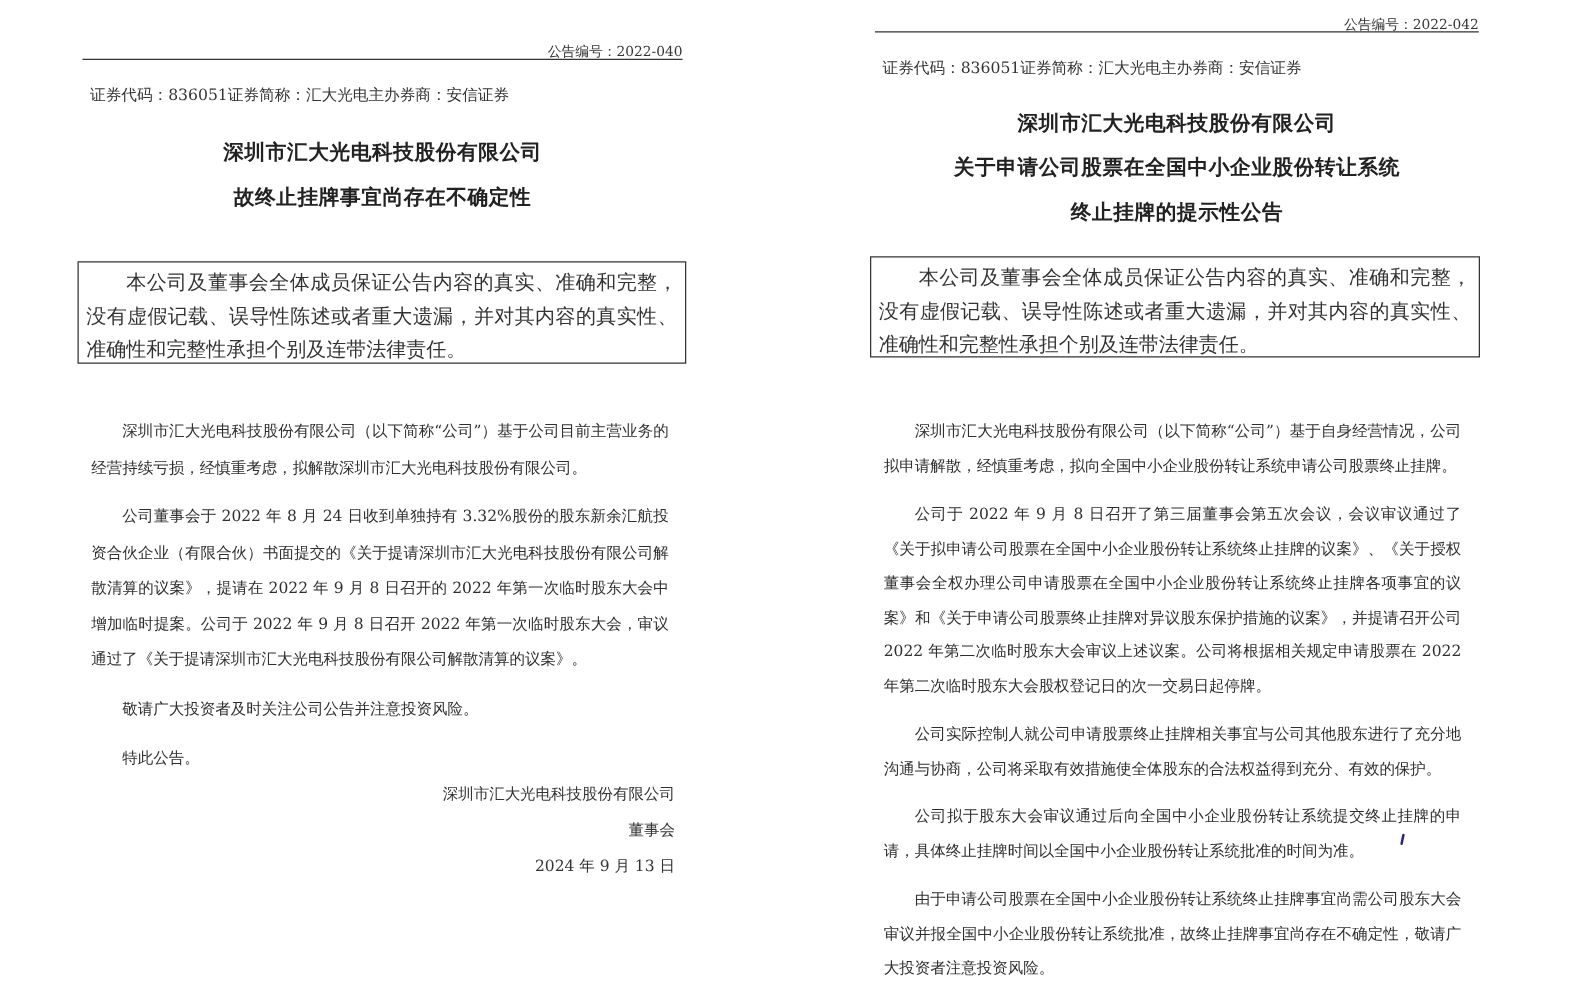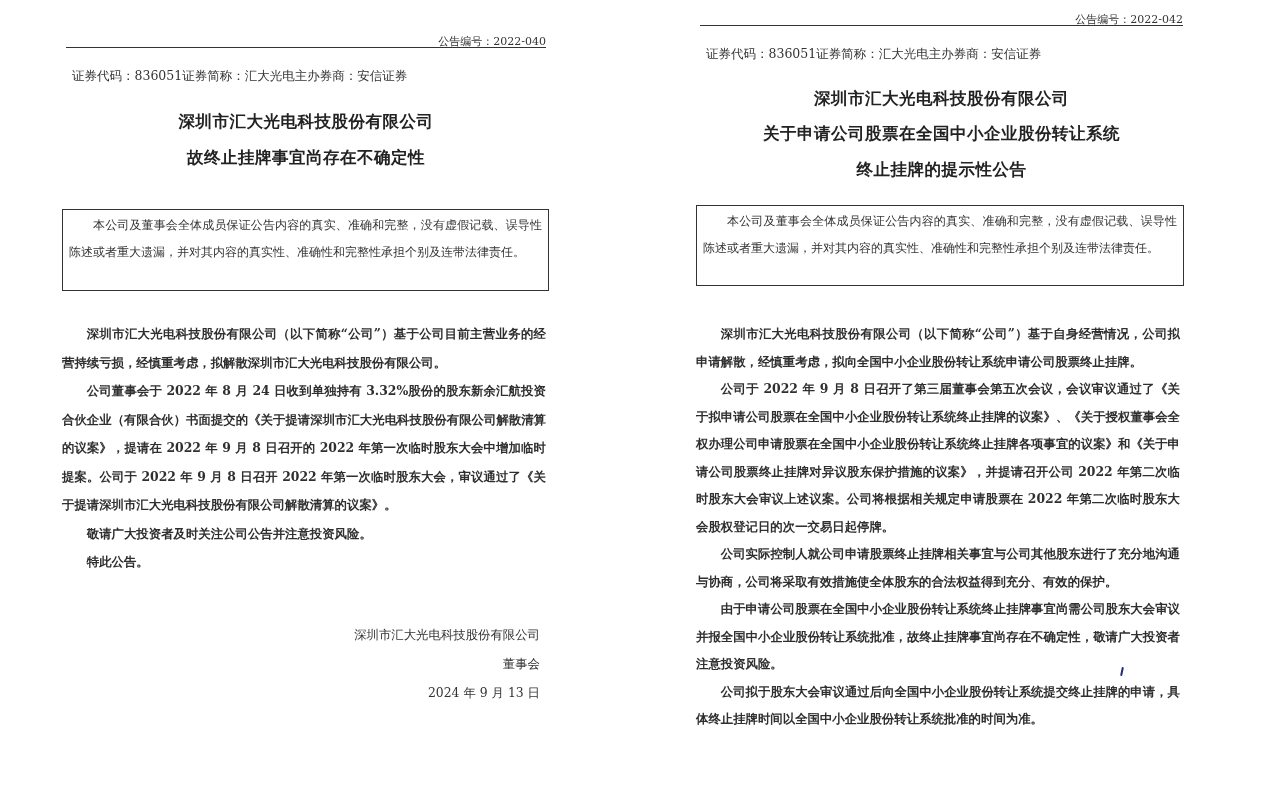--- a/index.html
+++ b/index.html
@@ -52,39 +52,38 @@
       font-weight: bold;
       font-size: 16.5px;
       color: #222;
       letter-spacing: 0.5px;
       white-space: nowrap;
     }
     .notice-box {
       position: absolute;
       border: 1.3px solid #333;
       box-sizing: border-box;
-      font-size: 12px;
+      font-size: 16px;
       line-height: 27px;
       padding: 2px 6px 0 6px;
       color: #333;
       text-align: justify;
     }
     .notice-box .indent { text-indent: 2em; }
 
     .body-text {
       position: absolute;
       font-size: 12.4px;
       line-height: 28.5px;
       color: #2f2f2f;
       text-align: justify;
     }
     .body-text p {
-      margin: 0;
+      margin: 11px;
       text-indent: 2em;
-      font-weight: bold;
     }
     .sign {
       position: absolute;
       right: 6px;
       text-align: right;
       font-size: 12.4px;
       line-height: 29px;
       color: #333;
       white-space: nowrap;
     }
@@ -146,18 +145,18 @@
   <div class="title" style="top:159px;">终止挂牌的提示性公告</div>
 
   <div class="notice-box" style="left:-4px; top:205px; width:488px; height:81px;">
     <div class="indent">本公司及董事会全体成员保证公告内容的真实、准确和完整，没有虚假记载、误导性陈述或者重大遗漏，并对其内容的真实性、准确性和完整性承担个别及连带法律责任。</div>
   </div>
 
   <div class="body-text" style="left:-4px; top:320px; width:484px; line-height:27.5px;">
     <p>深圳市汇大光电科技股份有限公司（以下简称“公司”）基于自身经营情况，公司拟申请解散，经慎重考虑，拟向全国中小企业股份转让系统申请公司股票终止挂牌。</p>
     <p>公司于 2022 年 9 月 8 日召开了第三届董事会第五次会议，会议审议通过了《关于拟申请公司股票在全国中小企业股份转让系统终止挂牌的议案》、《关于授权董事会全权办理公司申请股票在全国中小企业股份转让系统终止挂牌各项事宜的议案》和《关于申请公司股票终止挂牌对异议股东保护措施的议案》，并提请召开公司 2022 年第二次临时股东大会审议上述议案。公司将根据相关规定申请股票在 2022 年第二次临时股东大会股权登记日的次一交易日起停牌。</p>
     <p>公司实际控制人就公司申请股票终止挂牌相关事宜与公司其他股东进行了充分地沟通与协商，公司将采取有效措施使全体股东的合法权益得到充分、有效的保护。</p>
+    <p>公司拟于股东大会审议通过后向全国中小企业股份转让系统提交终止挂牌的申请，具体终止挂牌时间以全国中小企业股份转让系统批准的时间为准。</p>
     <p>由于申请公司股票在全国中小企业股份转让系统终止挂牌事宜尚需公司股东大会审议并报全国中小企业股份转让系统批准，故终止挂牌事宜尚存在不确定性，敬请广大投资者注意投资风险。</p>
-    <p>公司拟于股东大会审议通过后向全国中小企业股份转让系统提交终止挂牌的申请，具体终止挂牌时间以全国中小企业股份转让系统批准的时间为准。</p>
   </div>
 
   <div class="pen-mark" style="left:421px; top:667px;"></div>
 </div>
 
 </body></html>

